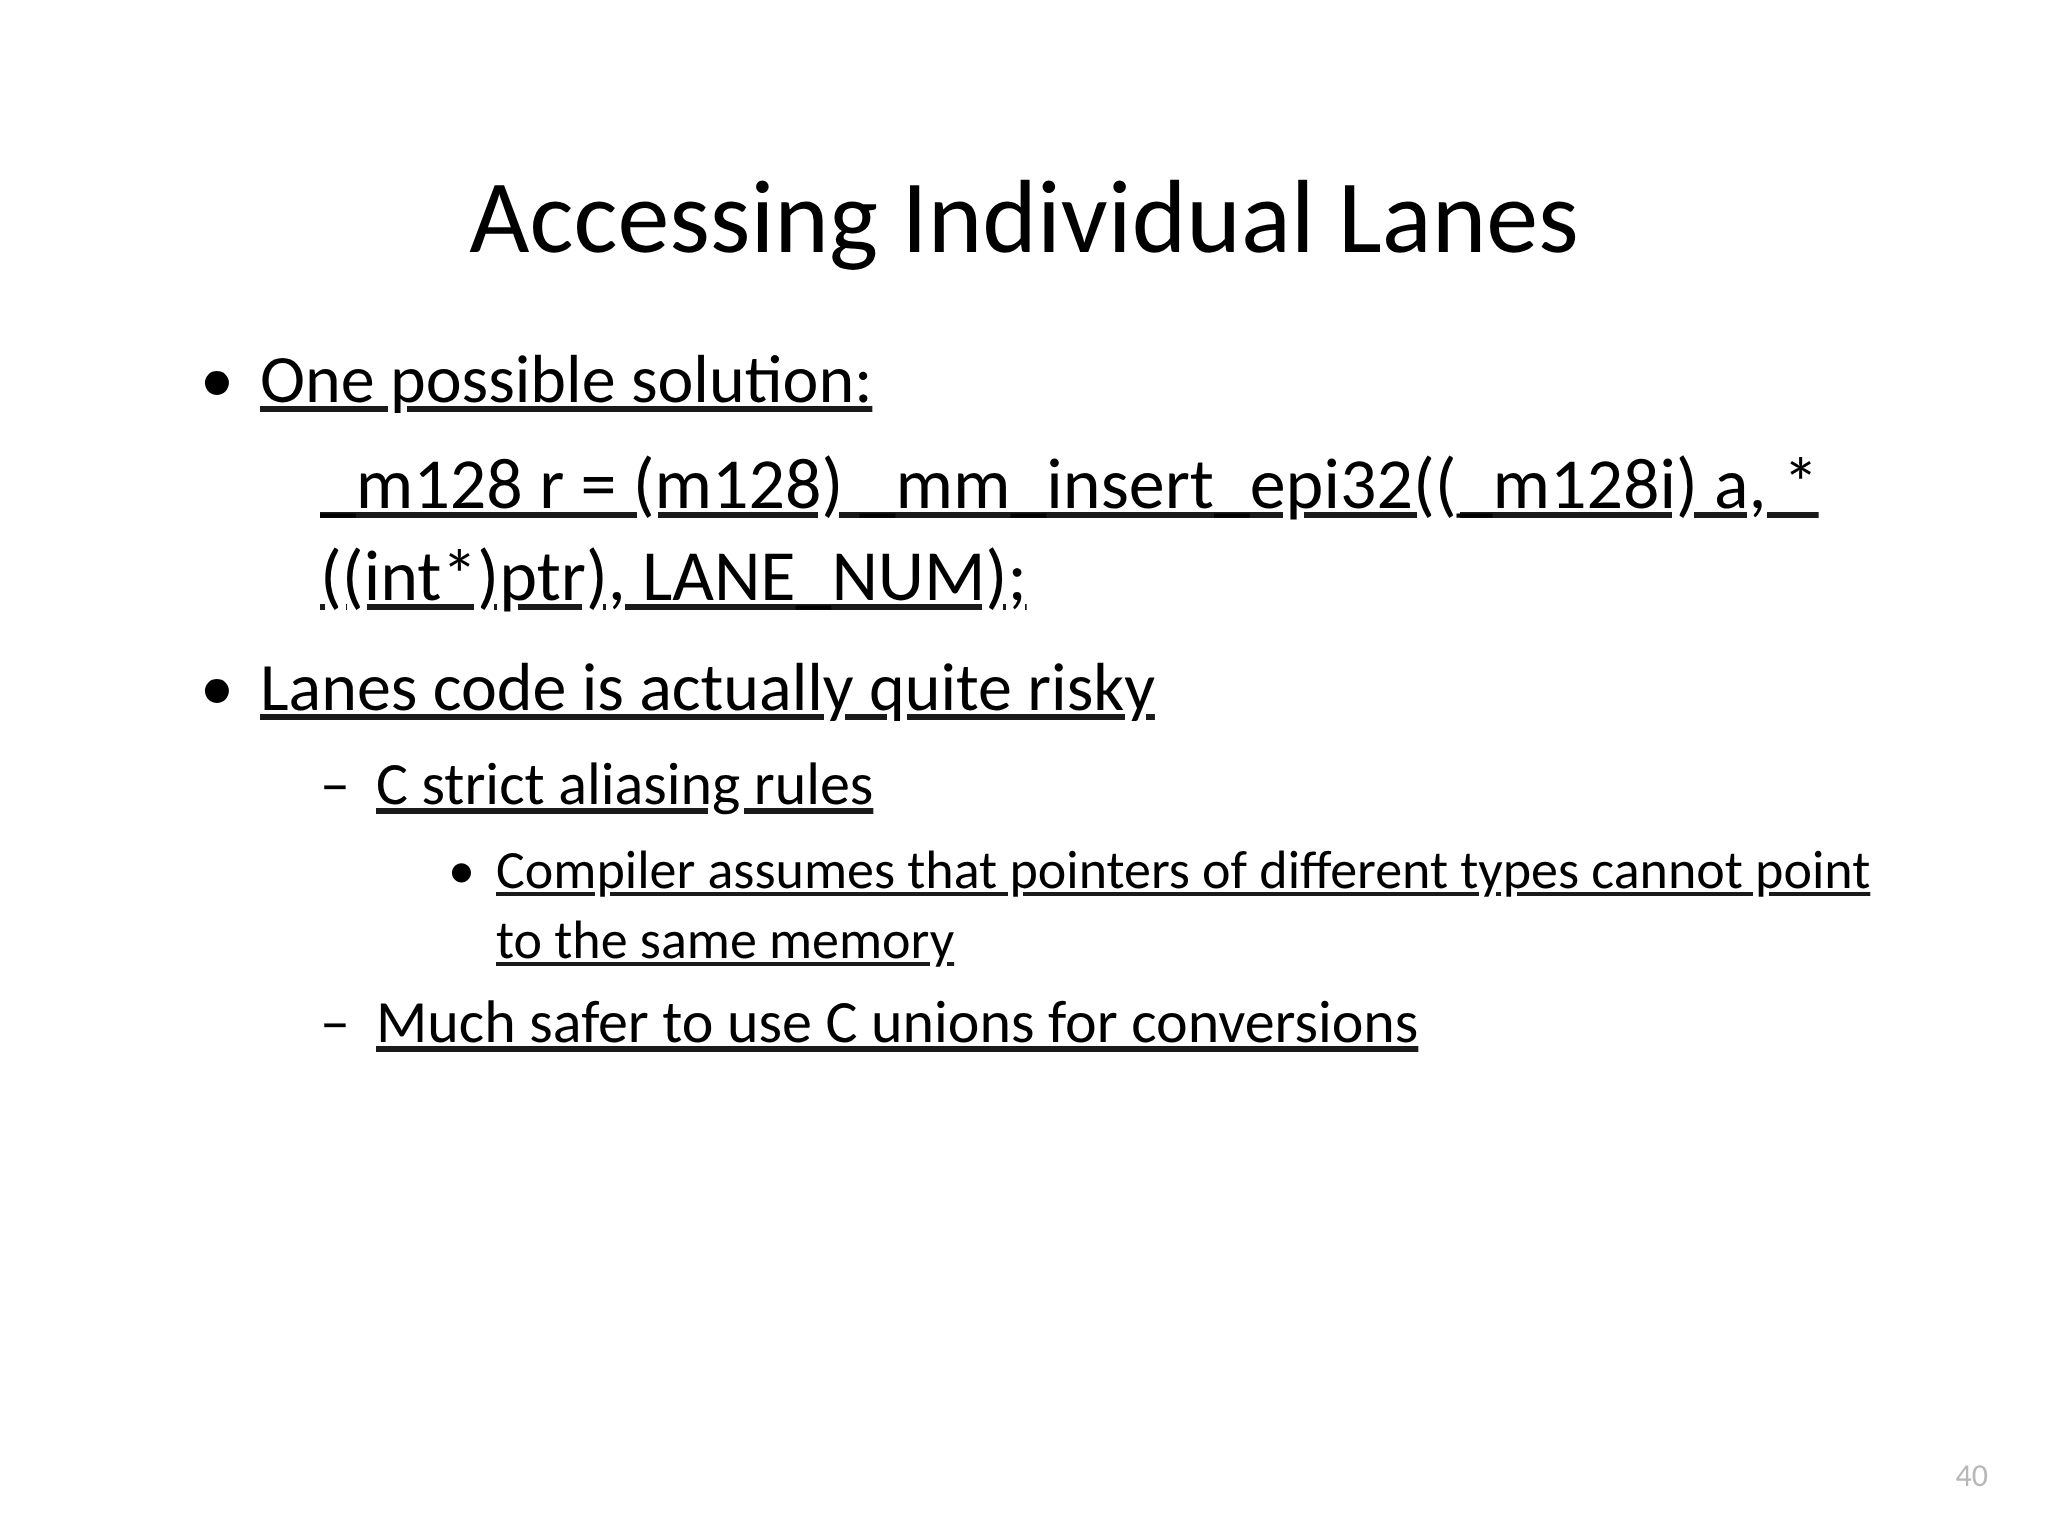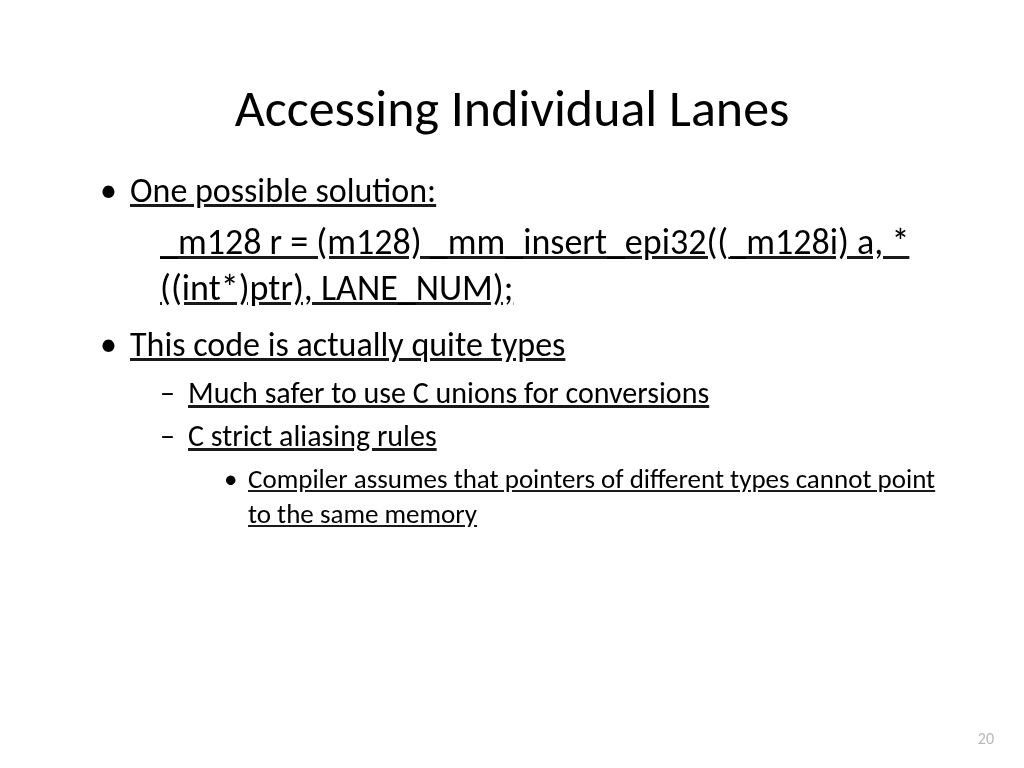--- a/index.html
+++ b/index.html
@@ -27,32 +27,32 @@
 
   <div class="content">
     <ul class="lvl1">
       <li>
         <span>One possible solution:</span>
         <div class="code-block">
           <div>_m128 r = (m128) _mm_insert_epi32((_m128i) a, *((int*)ptr), LANE_NUM);</div>
         </div>
       </li>
       <li>
-        <span>This code is actually quite types</span>
+        <span>Lanes code is actually quite risky</span>
         <ul class="lvl2">
-          <li>
-            <span>Much safer to use C unions for conversions</span>
-          </li>
           <li>
             <span>C strict aliasing rules</span>
             <ul class="lvl3">
               <li>
                 <span>Compiler assumes that pointers of different types cannot point to the same memory</span>
               </li>
             </ul>
           </li>
+          <li>
+            <span>Much safer to use C unions for conversions</span>
+          </li>
         </ul>
       </li>
     </ul>
   </div>
 
-  <div class="page-num">20</div>
+  <div class="page-num">40</div>
 </div>
 
 </body></html>

